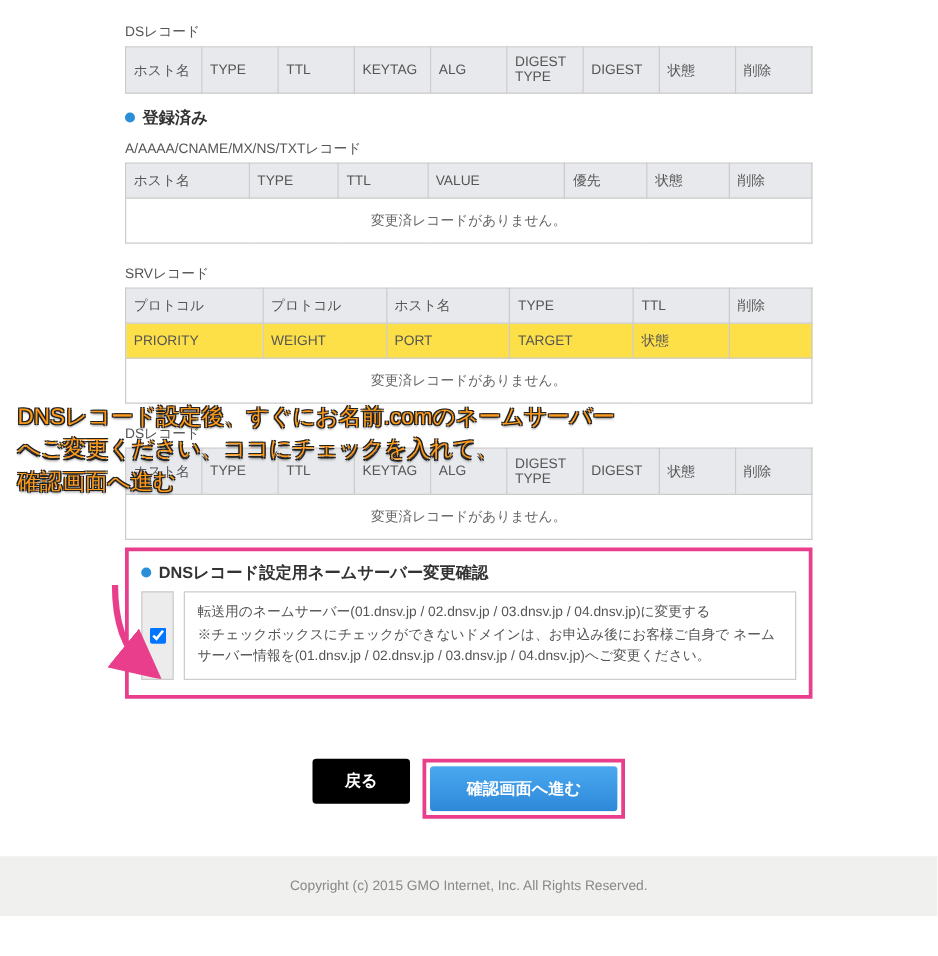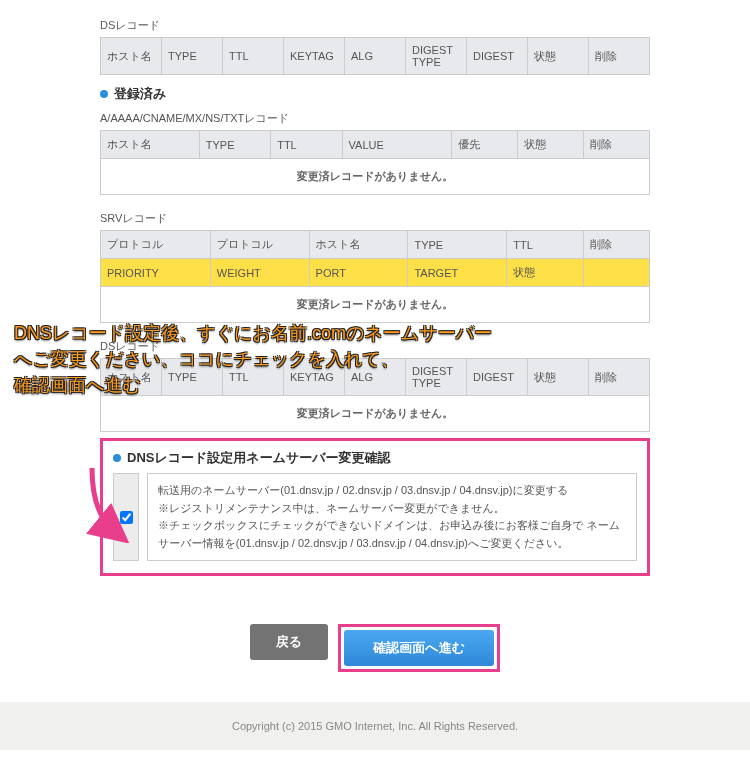--- a/index.html
+++ b/index.html
@@ -4,32 +4,32 @@
 <style>
 * { box-sizing: border-box; margin: 0; padding: 0; }
 body { font-family: "Hiragino Kaku Gothic Pro", "Meiryo", sans-serif; font-size: 12px; color: #333; background: #fff; width: 750px; }
 .content { padding: 10px 100px 20px 100px; }
 .section-label { font-size: 11px; color: #555; margin: 8px 0 4px 0; }
 .bullet-title { display: flex; align-items: center; margin: 10px 0 6px 0; }
 .bullet-title .dot { width: 8px; height: 8px; border-radius: 50%; background: #2a8ed8; margin-right: 6px; flex-shrink: 0; }
 .bullet-title .txt { font-weight: bold; font-size: 13px; }
 table { width: 100%; border-collapse: collapse; table-layout: fixed; }
 th { background: #e8e9ec; border: 1px solid #ccc; font-size: 11px; font-weight: normal; color: #555; padding: 6px 6px; text-align: left; }
-td { border: 1px solid #ccc; font-size: 11px; padding: 6px 6px; background: #fff; font-weight: bold; }
+td { border: 1px solid #ccc; font-size: 11px; padding: 6px 6px; background: #fff; }
 td.center { text-align: center; color: #666; padding: 10px; }
 tr.subhead th { background: #fde047; }
 .section-gap { height: 8px; }
 .ns-box { border: 3px solid #e83e8c; padding: 8px 10px 12px 10px; margin-top: 6px; position: relative; }
 .ns-inner { display: flex; gap: 8px; margin-top: 6px; }
 .ns-check { display: flex; align-items: center; justify-content: center; width: 26px; border: 1px solid #ccc; background: #ececec; }
 .ns-check input { transform: scale(1); }
 .ns-text { flex: 1; border: 1px solid #ccc; padding: 8px 10px; line-height: 1.6; font-size: 11px; color: #555; }
 .btn-row { display: flex; justify-content: center; gap: 10px; padding: 28px 0 30px 0; position: relative; }
 .btn { display: inline-flex; align-items: center; justify-content: center; height: 36px; padding: 0 26px; border-radius: 3px; font-size: 13px; font-weight: bold; cursor: pointer; border: none; color: #fff; }
-.btn-back { background: #737373; }
+.btn-back { background: #000000; }
 .btn-confirm { background: #3a9be8; background-image: linear-gradient(#4aa8f0, #2e88d8); min-width: 150px; }
 .confirm-wrap { border: 3px solid #e83e8c; padding: 3px; }
 .footer { background: #f0f0ef; padding: 18px 0; text-align: center; font-size: 11px; color: #888; }
 .annotation { position: absolute; left: 14px; top: 320px; font-size: 18px; font-weight: normal; color: #ff9a1a; line-height: 1.45; text-shadow: -1px -1px 0 #222, 1px -1px 0 #222, -1px 1px 0 #222, 1px 1px 0 #222, 0 2px 2px rgba(0,0,0,.6); pointer-events: none; z-index: 5; }
 .arrow-svg { position: absolute; left: 82px; top: 463px; z-index: 4; pointer-events: none; }
 .page-wrap { position: relative; width: 750px; }
 </style>
 </head>
 <body>
 
@@ -145,21 +145,20 @@
     <div class="bullet-title" style="margin-top:0">
       <span class="dot"></span>
       <span class="txt">DNSレコード設定用ネームサーバー変更確認</span>
     </div>
     <div class="ns-inner">
       <div class="ns-check">
         <input type="checkbox" checked="" style="">
       </div>
       <div class="ns-text">
         <div>転送用のネームサーバー(01.dnsv.jp / 02.dnsv.jp / 03.dnsv.jp / 04.dnsv.jp)に変更する</div>
-        <div>※レジストリメンテナンス中は、ネームサーバー変更ができません。</div>
         <div>※チェックボックスにチェックができないドメインは、お申込み後にお客様ご自身で ネームサーバー情報を(01.dnsv.jp / 02.dnsv.jp / 03.dnsv.jp / 04.dnsv.jp)へご変更ください。</div>
       </div>
     </div>
   </div>
 
 </div>
 
 <div class="btn-row">
   <button class="btn btn-back">戻る</button>
   <span class="confirm-wrap">

